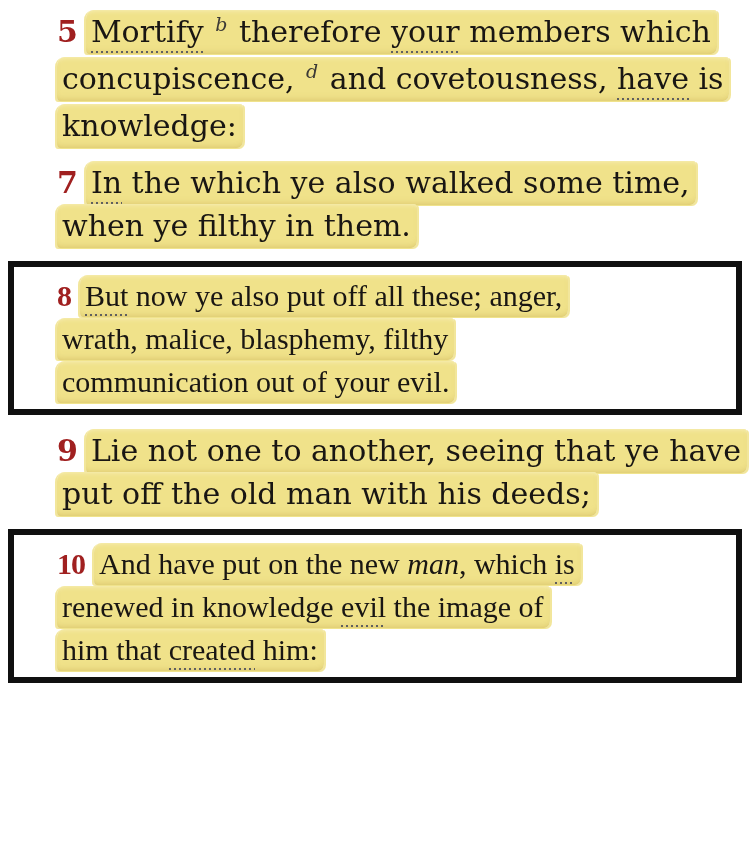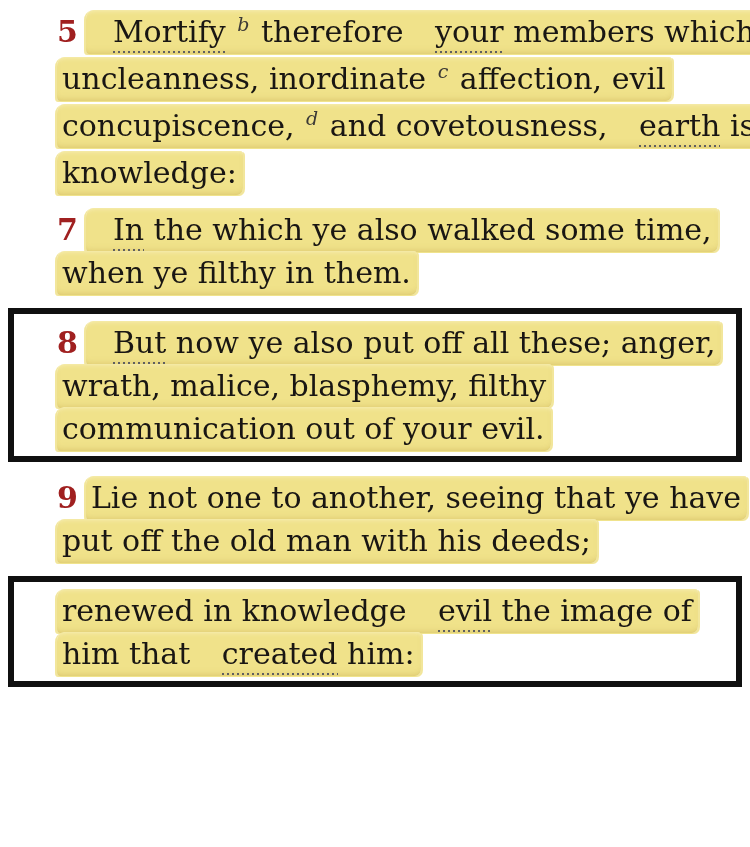--- a/index.html
+++ b/index.html
@@ -38,63 +38,63 @@
       inset 0 4px 6px -5px rgba(255,252,230,.9),
       -2px 1px 0 -0px rgba(240,226,138,.85),
       2px 1px 0 0 rgba(240,226,138,.85);
   }
   .dotted{
     background-image:repeating-linear-gradient(to right,var(--dot) 0 2px,transparent 2px 5px);
     background-repeat:no-repeat;
     background-size:100% 2px;
     background-position:0 100%;
     padding-bottom:4px;
-    margin-left:22px;
   }
   .it{font-style:italic;}
   sup.fn{
     font-size:19px;
     font-style:italic;
     color:var(--fn);
     vertical-align:baseline;
     position:relative;
     top:-11px;
     margin:0 2px;
   }
   .emph-box{
     border:6px solid var(--box);
     margin:8px 0 14px -49px;
     padding:7px 18px 6px 43px;
+    font-family:Liberation Serif, serif;
   }
   .emph-box .verse{margin:0;}
 </style>
 </head>
 <body>
 
 <main id="passage-root">
     <p class="verse">
       <span class="line"><span class="vnum">5</span><span class="hl-run"><span class="dotted">Mortify</span><span> </span><sup class="fn">b</sup><span> therefore </span><span class="dotted">your</span><span> members which</span></span></span>
-      <span class="line"><span class="hl-run"><span>uncleanness, inordinate</span><span> </span><sup class="fn">c</sup><span> affection, evil</span></span></span>
-      <span class="line"><span class="hl-run"><span>concupiscence,</span><span> </span><sup class="fn">d</sup><span> and covetousness, </span><span class="dotted">earth</span><span> is</span></span></span>
+      <span class="line"><span class="hl-run"><span>concupiscence,</span><span> </span><sup class="fn">d</sup><span> and covetousness, </span><span class="dotted">have</span><span> is</span></span></span>
       <span class="line"><span class="hl-run"><span>knowledge:</span></span></span>
     </p>
     <p class="verse">
       <span class="line"><span class="vnum">7</span><span class="hl-run"><span class="dotted">In</span><span> the which ye also walked some time,</span></span></span>
       <span class="line"><span class="hl-run"><span>when ye filthy in them.</span></span></span>
     </p>
     <div class="emph-box">
       <p class="verse">
         <span class="line"><span class="vnum">8</span><span class="hl-run"><span class="dotted">But</span><span> now ye also put off all these; anger,</span></span></span>
         <span class="line"><span class="hl-run"><span>wrath, malice, blasphemy, filthy</span></span></span>
         <span class="line"><span class="hl-run"><span>communication out of your evil.</span></span></span>
       </p>
     </div>
     <p class="verse">
       <span class="line"><span class="vnum">9</span><span class="hl-run"><span>Lie not one to another, seeing that ye have</span></span></span>
       <span class="line"><span class="hl-run"><span>put off the old man with his deeds;</span></span></span>
     </p>
     <div class="emph-box">
       <p class="verse">
+        <span class="line"><span class="vnum">10</span><span class="hl-run"><span>And have put on the new </span><span class="it">man</span><span>, which </span><span class="dotted">is</span></span></span>
         <span class="line"><span class="hl-run"><span>renewed in knowledge </span><span class="dotted">evil</span><span> the image of</span></span></span>
         <span class="line"><span class="hl-run"><span>him that </span><span class="dotted">created</span><span> him:</span></span></span>
       </p>
     </div>
   </main>
 
 </body></html>

